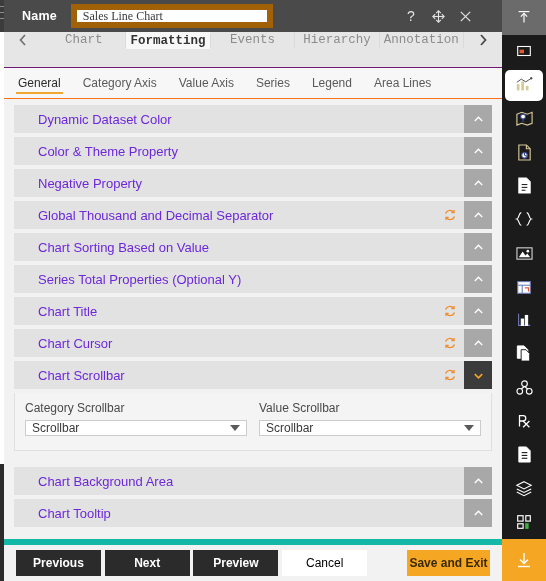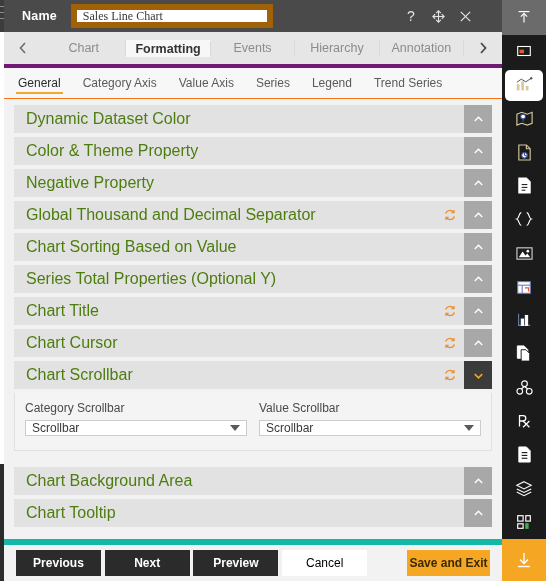--- a/index.html
+++ b/index.html
@@ -64,23 +64,24 @@
     width: 18px; height: 18px;
     display: flex; align-items: center; justify-content: center;
     color: #e2e2e2; cursor: pointer;
   }
   .tb-icon svg { display:block; }
 
   
   .tabstrip {
     height: 36px; flex: 0 0 36px;
     background: #e6e6e6;
-    display: flex; align-items: center;
-    border-bottom: 4px solid #701a75;
-    position: relative;
+    display: flex; align-items: flex-start;
+    border-bottom: 1px solid #701a75;
+    position: relative;
+    font-family: Liberation Mono, monospace;
   }
   .tab-arrow {
     width: 38px; display: flex; align-items: center; justify-content: center;
     color: #6d6d6d; cursor: pointer; font-size: 15px;
     background: #e6e6e6;
   }
   .tabs { display: flex; align-items: stretch; flex: 1 1 auto; }
   .tab {
     flex: 1 1 0; display: flex; align-items: center; justify-content: center;
     font-size: 12.5px; color: #8c8c8c; cursor: pointer;
@@ -125,22 +126,22 @@
     position: relative;
   }
   .acc-row {
     height: 28px;
     background: #e2e2e2;
     display: flex; align-items: center;
     margin-bottom: 4px;
     position: relative;
   }
   .acc-title {
-    font-size: 16px; color: #4d7c0f;
-    padding-left: 12px; flex: 1 1 auto;
+    font-size: 13px; color: #6d28d9;
+    padding-left: 24px; flex: 1 1 auto;
     white-space: nowrap; overflow: hidden;
   }
   .acc-reset {
     width: 20px; height: 20px; margin-right: 4px;
     display: flex; align-items: center; justify-content: center;
     cursor: pointer;
   }
   .acc-chev {
     width: 28px; height: 28px; flex: 0 0 28px;
     background: #a8a8a8;
@@ -314,21 +315,21 @@
       <div class="subtab">
           <span>Value Axis</span>
         </div>
       <div class="subtab">
           <span>Series</span>
         </div>
       <div class="subtab">
           <span>Legend</span>
         </div>
       <div class="subtab">
-          <span>Trend Series</span>
+          <span>Area Lines</span>
         </div>
     </div>
 
     <div class="content">
 
       <div class="acc-row">
         <div class="acc-title">Dynamic Dataset Color</div>
         <div class="acc-chev">
           <svg width="13" height="13" viewBox="0 0 14 14" stroke="#ffffff" stroke-width="1.5" fill="none">
               <polyline points="3,8.5 7,4.5 11,8.5"></polyline>

